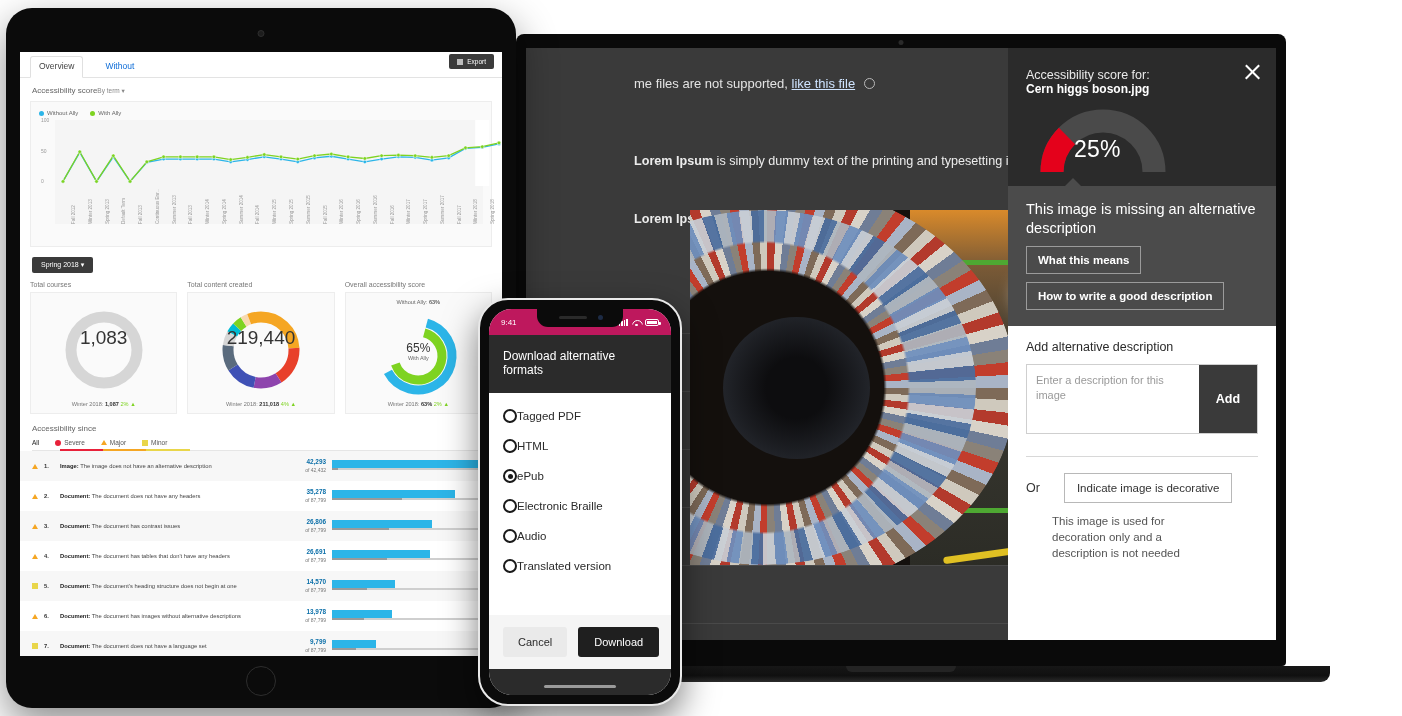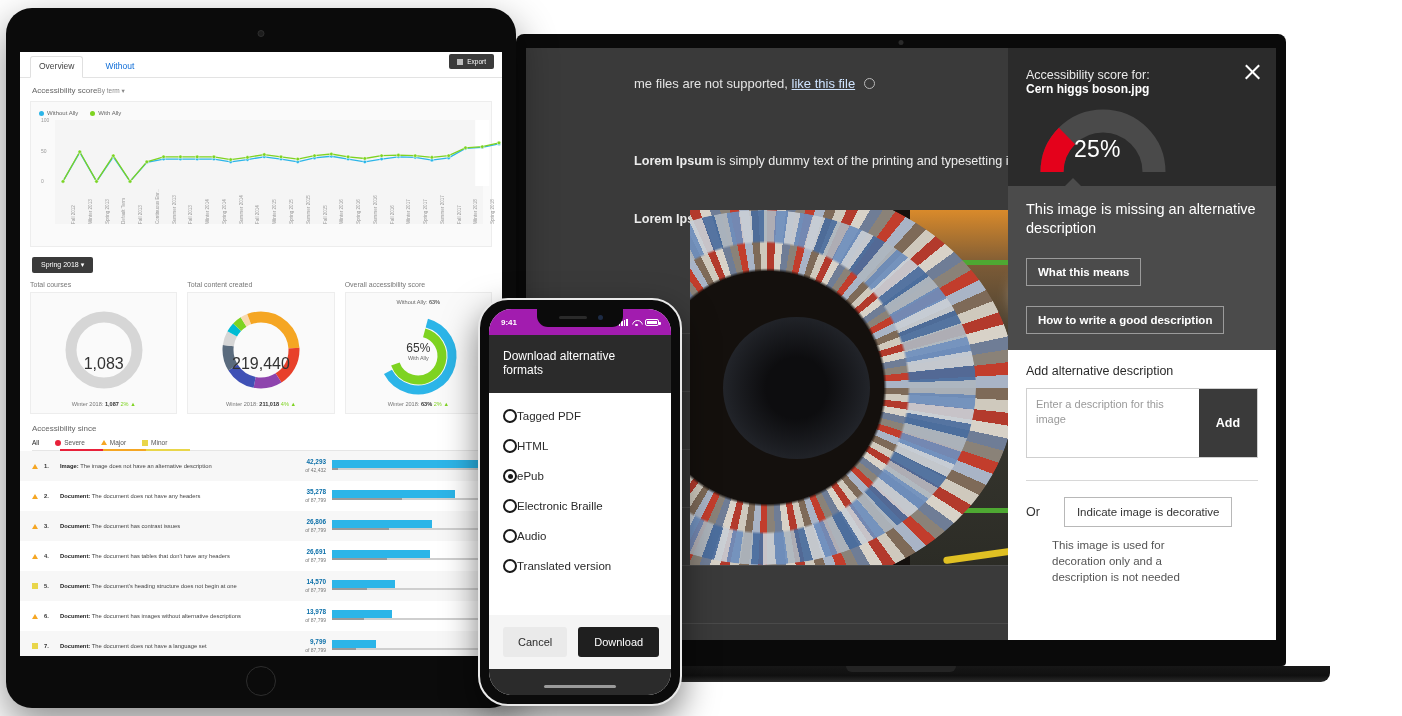--- a/index.html
+++ b/index.html
@@ -160,21 +160,21 @@
     background:#4b4b4b; color:#fff; padding: 14px 18px 16px 18px;
     position: relative;
   }
   .a11y-msgbox:before {
     content:""; position:absolute; left: 56px; top: -8px;
     border-left: 9px solid transparent; border-right: 9px solid transparent;
     border-bottom: 9px solid #4b4b4b;
   }
   .a11y-msg { font-size: 14.5px; line-height: 19px; }
   .ghost-btn {
-    display:inline-block; margin-top: 20px;
+    display:inline-block; margin-top: 8px;
     border:1px solid #9b9b9b; background: transparent; color:#fff;
     font-size: 11.5px; font-weight: bold; padding: 7px 11px; cursor:pointer;
     font-family:"Liberation Sans", sans-serif;
   }
   .a11y-body { padding: 14px 18px; flex: 1; }
   .a11y-h { font-size: 12.5px; color:#2a2a2a; margin-bottom: 10px; }
   .desc-row { display:flex; height: 70px; border:1px solid #cfcfcf; }
   .desc-input {
     flex:1; border:0; outline:none; padding: 8px 9px;
     font-size: 11px; color:#333; font-family:"Liberation Sans", sans-serif;
@@ -263,22 +263,22 @@
 
   .term-pill {
     display:inline-block; margin: 10px 0 0 12px;
     background:#3b3b3b; color:#fff; font-size:7px; padding:4px 9px; border-radius:2px; cursor:pointer;
   }
   .kpis { display:flex; gap:10px; padding: 8px 10px 0 10px; }
   .kpi { flex:1; }
   .kpi-t { font-size: 7px; color:#777; margin-bottom: 4px; }
   .kpi-card { background:#fafafa; border:1px solid #ededed; height: 122px; position:relative; }
   .kpi-center {
-    position:absolute; left:0; right:0; top: 62px; text-align:center;
-    font-size: 16px; color:#333;
+    position:absolute; left:0; right:0; top: 34px; text-align:center;
+    font-size: 19px; color:#333;
   }
   .kpi-foot {
     position:absolute; left:0; right:0; bottom: 6px; text-align:center;
     font-size: 5.6px; color:#777;
   }
   .kpi-foot b { color:#333; }
   .kpi-foot .up { color:#7ed321; }
   .donut { position:absolute; left:50%; top:14px; transform:translateX(-50%); }
 
   .issues-head { padding: 10px 12px 2px 12px; font-size: 8px; color:#666; }
@@ -323,23 +323,23 @@
     background:#0b0b0b; border-radius: 30px;
     padding: 9px;
     box-shadow: 0 14px 34px rgba(0,0,0,.5);
     border: 2px solid #e9e9e9;
   }
   .phone-screen {
     width:100%; height:100%; background:#fff; border-radius: 23px; overflow:hidden;
     position:relative; display:flex; flex-direction:column;
   }
   .phone-status {
-    height: 26px; background:#a21caf; color:#fff;
+    height: 26px; background:#be185d; color:#fff;
     display:flex; align-items:center; justify-content:space-between;
-    padding: 0 12px; font-size: 8px; position:relative;font-weight:bold;
+    padding: 0 12px; font-size: 8px; position:relative;
   }
   .notch {
     position:absolute; left:50%; top:0; transform:translateX(-50%);
     width: 86px; height: 18px; background:#0b0b0b; border-radius: 0 0 11px 11px;
   }
   .notch-bar { position:absolute; left: 22px; top: 7px; width: 28px; height: 3px; background:#2a2a2a; border-radius:2px; }
   .notch-cam { position:absolute; right: 20px; top: 6px; width: 5px; height: 5px; border-radius:50%; background:#1d2b45; }
   .st-right { display:flex; align-items:center; gap:4px; }
   .sig { display:flex; align-items:flex-end; gap:1px; height:7px; }
   .sig i { width:1.6px; background:#fff; display:block; }

